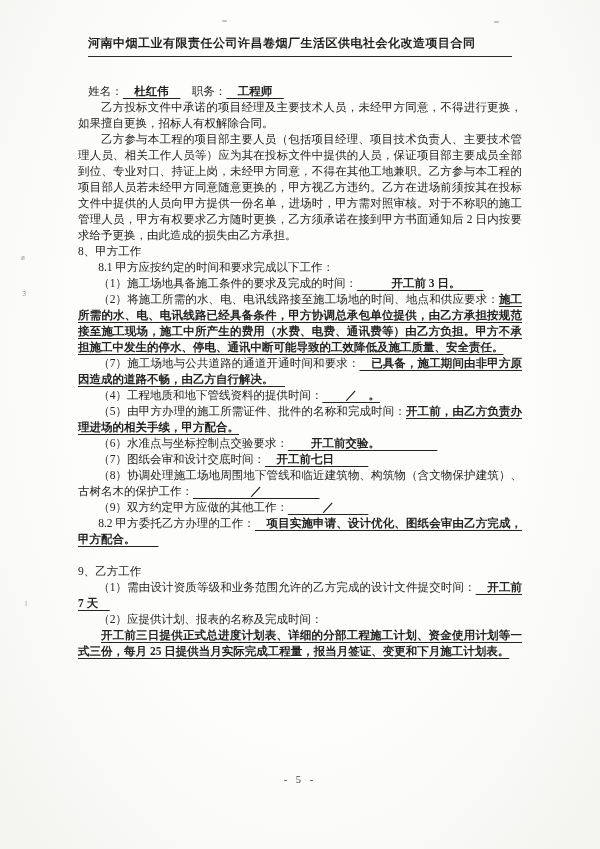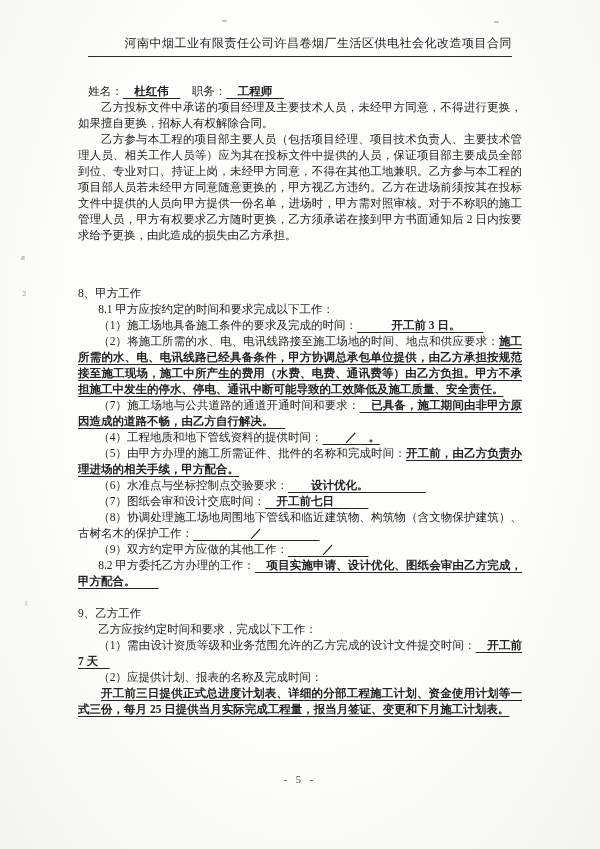--- a/index.html
+++ b/index.html
@@ -8,39 +8,39 @@
     width:600px; height:849px;
     margin:0 auto;
     background:#fbfbfa;
     background-image: radial-gradient(ellipse at 50% 42%, #fdfdfc 55%, #f3f3f0 100%);
     overflow:hidden;
     font-family:"Liberation Serif","DejaVu Serif",serif;
     color:#232323;
   }
   .header {
     position:absolute; top:35px; left:88px; width:424px;
-    text-align:right;
-    font-size:12px; font-weight:normal; letter-spacing:0.5px;
+    text-align:left;
+    font-size:12px; font-weight:bold; letter-spacing:0.5px;
     color:#1f1f1f;
     padding-bottom:4px;
     border-bottom:1.5px solid #2b2b2b;
   }
   .body {
     position:absolute; top:83px; left:78px; width:444px;
     font-size:11.5px; line-height:16px;
     text-align:justify;
     color:#232323;
     font-family:Liberation Serif, serif;
   }
   .para { margin:0; }
   .p-indent  { text-indent:2em; }
   .item      { text-indent:1.75em; }
   .name-line { text-indent:0.9em; }
   .flush     { text-indent:0; }
-  .sec       { text-indent:0;margin-top:42px; }
+  .sec       { text-indent:0; }
   .gap-top   { margin-top:16px; }
   .fill {
     font-weight:bold;
     text-decoration:underline;
     text-underline-offset:3px;
     text-decoration-thickness:1px;
   }
   .footer {
     position:absolute; top:774px; left:0; width:100%;
     text-align:center;
@@ -71,26 +71,25 @@
       <p class="para name-line"><span class="seg">姓名：</span><span class="fill">　杜红伟　</span><span class="seg">　职务：</span><span class="fill">　工程师　</span></p>
       <p class="para p-indent"><span class="seg">乙方投标文件中承诺的项目经理及主要技术人员，未经甲方同意，不得进行更换，如果擅自更换，招标人有权解除合同。</span></p>
       <p class="para p-indent"><span class="seg">乙方参与本工程的项目部主要人员（包括项目经理、项目技术负责人、主要技术管理人员、相关工作人员等）应为其在投标文件中提供的人员，保证项目部主要成员全部到位、专业对口、持证上岗，未经甲方同意，不得在其他工地兼职。乙方参与本工程的项目部人员若未经甲方同意随意更换的，甲方视乙方违约。乙方在进场前须按其在投标文件中提供的人员向甲方提供一份名单，进场时，甲方需对照审核。对于不称职的施工管理人员，甲方有权要求乙方随时更换，乙方须承诺在接到甲方书面通知后 2 日内按要求给予更换，由此造成的损失由乙方承担。</span></p>
       <p class="para sec"><span class="seg">8、甲方工作</span></p>
       <p class="para item"><span class="seg">8.1 甲方应按约定的时间和要求完成以下工作：</span></p>
       <p class="para item"><span class="seg">（1）施工场地具备施工条件的要求及完成的时间：</span><span class="fill">　　　开工前 3 日。　　</span></p>
       <p class="para item"><span class="seg">（2）将施工所需的水、电、电讯线路接至施工场地的时间、地点和供应要求：</span><span class="fill">施工所需的水、电、电讯线路已经具备条件，甲方协调总承包单位提供，由乙方承担按规范接至施工现场，施工中所产生的费用（水费、电费、通讯费等）由乙方负担。甲方不承担施工中发生的停水、停电、通讯中断可能导致的工效降低及施工质量、安全责任。</span></p>
       <p class="para item"><span class="seg">（7）施工场地与公共道路的通道开通时间和要求：</span><span class="fill">　已具备，施工期间由非甲方原因造成的道路不畅，由乙方自行解决。　</span></p>
       <p class="para item"><span class="seg">（4）工程地质和地下管线资料的提供时间：</span><span class="fill">　　／　。</span></p>
       <p class="para item"><span class="seg">（5）由甲方办理的施工所需证件、批件的名称和完成时间：</span><span class="fill">开工前，由乙方负责办理进场的相关手续，甲方配合。</span></p>
-      <p class="para item"><span class="seg">（6）水准点与坐标控制点交验要求：</span><span class="fill">　　设计优化。　　　　　</span></p>
+      <p class="para item"><span class="seg">（6）水准点与坐标控制点交验要求：</span><span class="fill">　　开工前交验。　　　　　</span></p>
       <p class="para item"><span class="seg">（7）图纸会审和设计交底时间：</span><span class="fill">　开工前七日　　　</span></p>
       <p class="para item"><span class="seg">（8）协调处理施工场地周围地下管线和临近建筑物、构筑物（含文物保护建筑）、古树名木的保护工作：</span><span class="fill">　　　　　／　　　　　</span></p>
       <p class="para item"><span class="seg">（9）双方约定甲方应做的其他工作：</span><span class="fill">　　　／　　　</span></p>
       <p class="para item"><span class="seg">8.2 甲方委托乙方办理的工作：</span><span class="fill">　项目实施申请、设计优化、图纸会审由乙方完成，甲方配合。　　</span></p>
       <p class="para sec gap-top"><span class="seg">9、乙方工作</span></p>
-      <p class="para item"><span class="seg">乙方应按约定时间和要求，完成以下工作：</span></p>
       <p class="para item"><span class="seg">（1）需由设计资质等级和业务范围允许的乙方完成的设计文件提交时间：</span><span class="fill">　开工前 7 天　</span></p>
       <p class="para item"><span class="seg">（2）应提供计划、报表的名称及完成时间：</span></p>
       <p class="para p-indent"><span class="fill">开工前三日提供正式总进度计划表、详细的分部工程施工计划、资金使用计划等一式三份，每月 25 日提供当月实际完成工程量，报当月签证、变更和下月施工计划表。</span></p>
     </div>
 
   <div class="footer">- 5 -</div>
 </div>
 
 </body></html>

